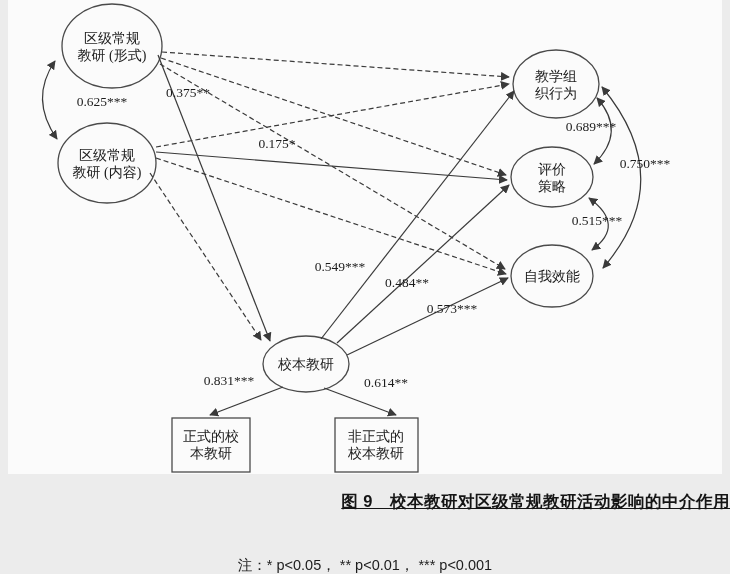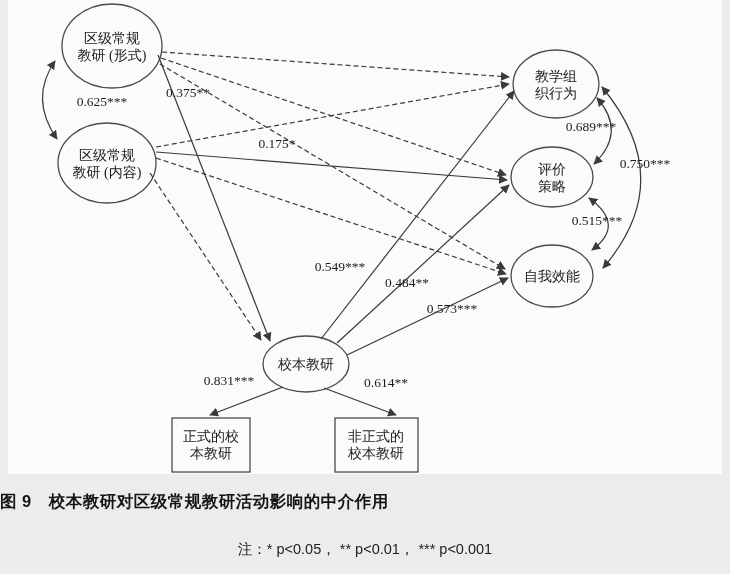--- a/index.html
+++ b/index.html
@@ -20,25 +20,26 @@
   .node-label{
     font-family:"Liberation Serif", serif;
     font-size:14px;fill:#1c1c1c;text-anchor:middle;
   }
   .coef-label{
     font-family:"Liberation Serif", serif;
     font-size:13.5px;fill:#1c1c1c;text-anchor:middle;
   }
   .caption{
     position:absolute;left:0;top:491px;width:730px;
-    text-align:left;font-size:16.5px;font-weight:bold;color:#151515;
+    text-align:right;font-size:16.5px;font-weight:bold;color:#151515;
     letter-spacing:0.5px;
+    text-decoration:underline;
   }
   .note{
-    position:absolute;left:0;top:540px;width:730px;
+    position:absolute;left:0;top:556px;width:730px;
     text-align:center;font-size:14.5px;color:#1c1c1c;
   }
 </style>
 </head>
 <body>
 
 <div class="figure-bg"></div>
 
 <svg class="diagram" width="730" height="480" viewBox="0 0 730 480">
   <defs>

